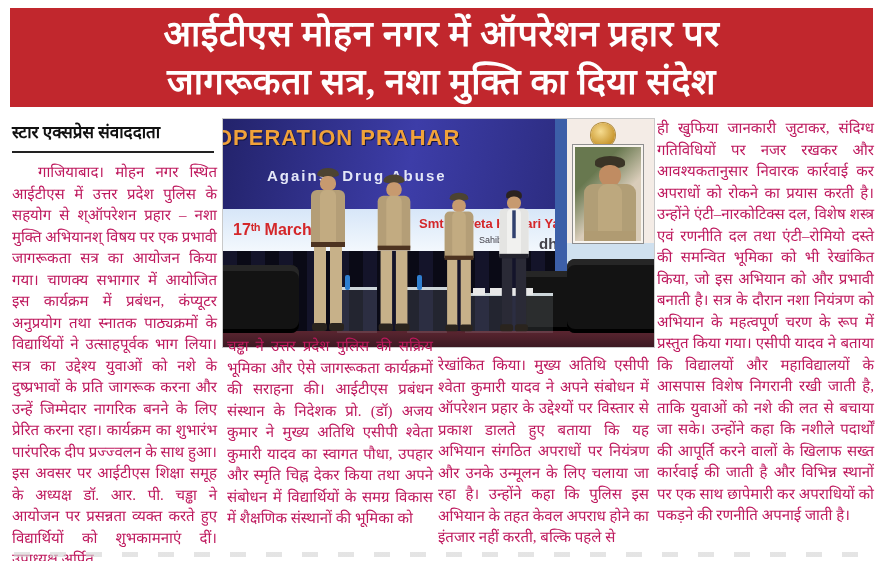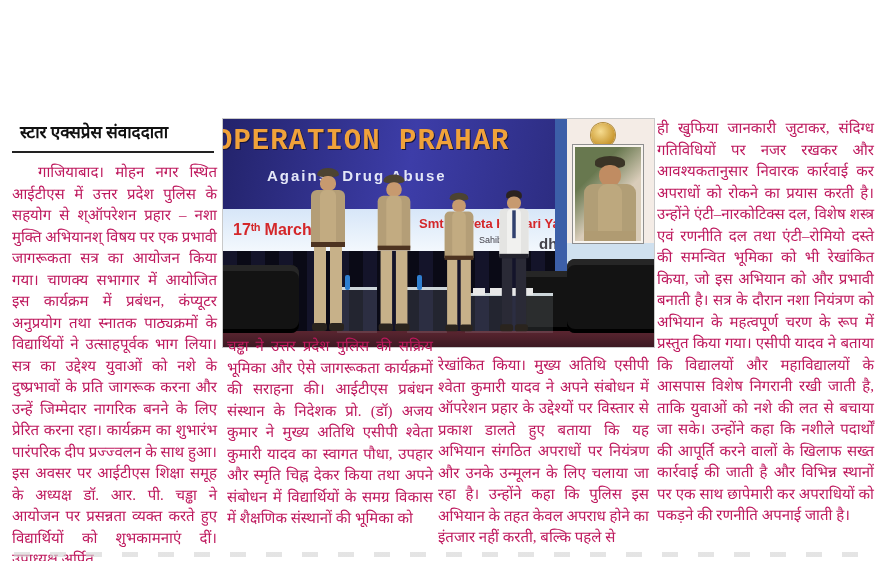--- a/index.html
+++ b/index.html
@@ -14,21 +14,21 @@
     background:#c1272d; display:flex; flex-direction:column; justify-content:center;
     align-items:center; gap:2px;
   }
   .headline-line {
     color:#ffffff; font-weight:bold; font-size:36px; line-height:46px;
     white-space:nowrap; letter-spacing:0.5px;
   }
   
   .byline {
     position:absolute; left:12px; top:120px; width:204px;
-    font-weight:bold; font-size:17px; color:#111;margin-left:8px;
+    font-weight:bold; font-size:17px; color:#111;
   }
   .byline-rule {
     position:absolute; left:12px; top:151px; width:202px; height:2px; background:#222;
   }
   .col {
     position:absolute; font-size:15px; line-height:21.5px; text-align:justify;
     color:#be185d;
   }
   .col-1 { left:12px;  top:162px; width:205px; height:390px; }
   .col-1 p { text-indent:26px; }
@@ -52,22 +52,22 @@
   .floor {
     position:absolute; left:0; top:212px; width:433px; height:18px;
     background:linear-gradient(180deg,#5a2530,#381821);
   }
   .banner-main {
     position:absolute; left:0; top:0; width:338px; height:90px;
     background:linear-gradient(100deg,#23236b,#3d3da8 55%,#2c2c80);
   }
   .banner-title {
     position:absolute; left:-8px; top:6px; width:350px;
-    font-family:Liberation Mono, monospace;
-    font-weight:bold; font-size:29px; color:#f0a23a; white-space:nowrap;
+    font-family:Liberation Sans, sans-serif;
+    font-weight:bold; font-size:22px; color:#f0a23a; white-space:nowrap;
     letter-spacing:1px; text-shadow:1px 1px 0 #141440;
   }
   .banner-subtitle {
     position:absolute; left:44px; top:48px;
     font-family:"Liberation Sans","DejaVu Sans",sans-serif;
     font-weight:bold; font-size:15px; color:#e3e6f7; letter-spacing:2px; white-space:nowrap;
   }
   .banner-band {
     position:absolute; left:0; top:90px; width:338px; height:42px;
     background:linear-gradient(180deg,#d7e6f8,#f3f8fd);
@@ -144,20 +144,24 @@
   .fig-a { left:85px;  transform:scale(1); }
   .fig-b { left:151px; transform:scale(0.96); }
   .fig-c { left:216px; transform:scale(0.85); }
   .fig-d { left:271px; transform:scale(0.87); }
 </style>
 </head>
 <body>
 
 <div class="page">
 
+  <div class="headline-banner">
+    <div class="headline-line">आईटीएस मोहन नगर में ऑपरेशन प्रहार पर</div>
+    <div class="headline-line">जागरूकता सत्र, नशा मुक्ति का दिया संदेश</div>
+  </div>
 
   <div class="byline">स्टार एक्सप्रेस संवाददाता</div>
   <div class="byline-rule"></div>
 
   <div class="col col-1">
     <p>गाजियाबाद। मोहन नगर स्थित आईटीएस में उत्तर प्रदेश पुलिस के सहयोग से श्ऑपरेशन प्रहार – नशा मुक्ति अभियानश् विषय पर एक प्रभावी जागरूकता सत्र का आयोजन किया गया। चाणक्य सभागार में आयोजित इस कार्यक्रम में प्रबंधन, कंप्यूटर अनुप्रयोग तथा स्नातक पाठ्यक्रमों के विद्यार्थियों ने उत्साहपूर्वक भाग लिया। सत्र का उद्देश्य युवाओं को नशे के दुष्प्रभावों के प्रति जागरूक करना और उन्हें जिम्मेदार नागरिक बनने के लिए प्रेरित करना रहा। कार्यक्रम का शुभारंभ पारंपरिक दीप प्रज्ज्वलन के साथ हुआ। इस अवसर पर आईटीएस शिक्षा समूह के अध्यक्ष डॉ. आर. पी. चड्ढा ने आयोजन पर प्रसन्नता व्यक्त करते हुए विद्यार्थियों को शुभकामनाएं दीं। उपाध्यक्ष अर्पित</p>
   </div>
 
   <div class="photo">
     <div class="curtain"></div>

